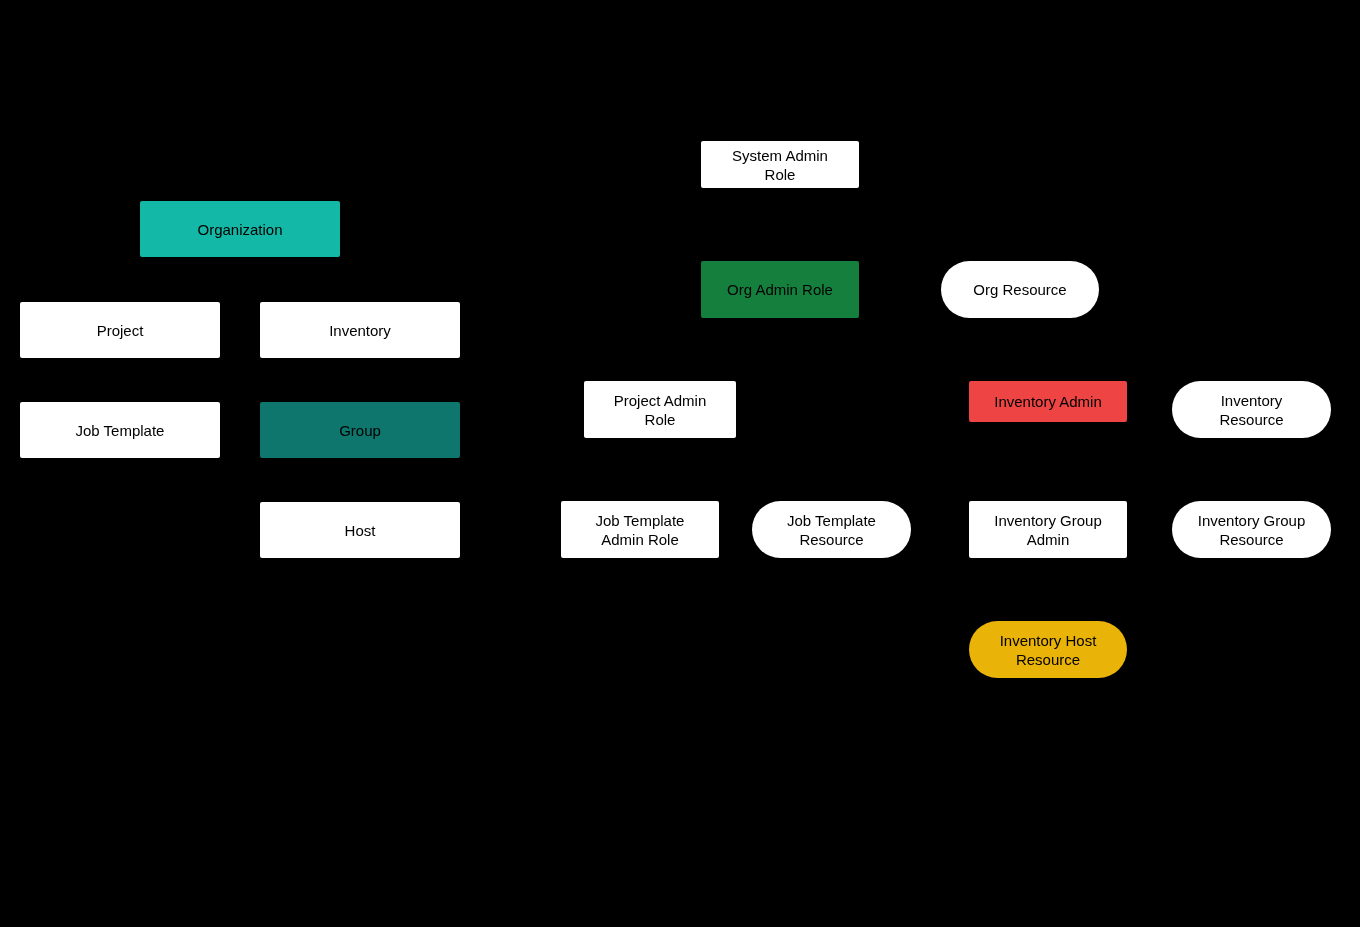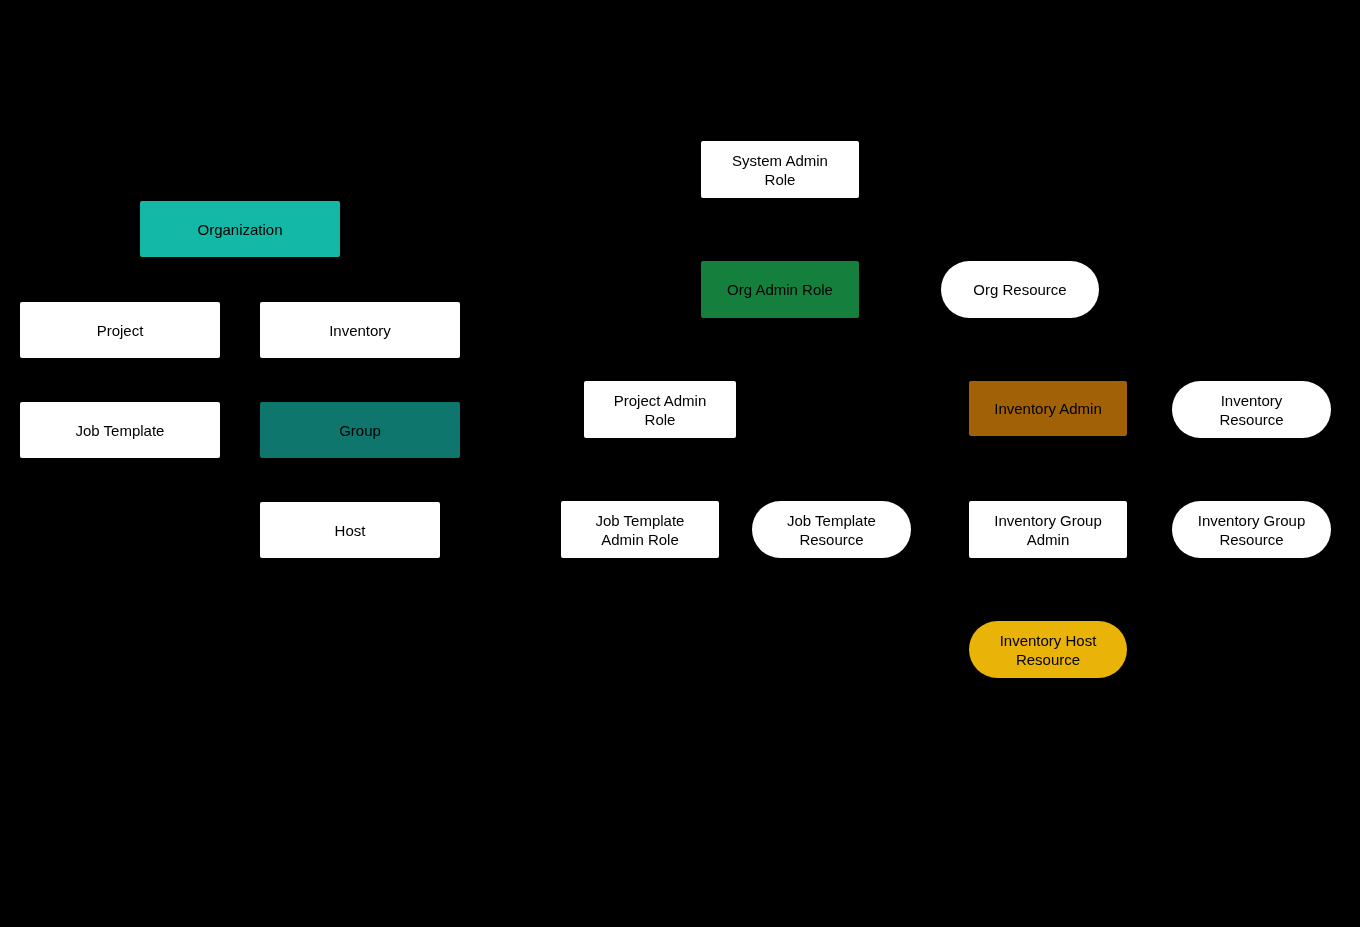--- a/index.html
+++ b/index.html
@@ -45,28 +45,28 @@
 </style>
 </head>
 <body>
 
 <div id="canvas" style="background: rgb(0, 0, 0);">
     <div class="node rect" style="left: 140px; top: 201px; width: 200px; height: 56px; background: #14b8a6; color: rgb(0, 0, 0);">Organization</div>
     <div class="node rect" style="left: 20px; top: 302px; width: 200px; height: 56px; background: rgb(255, 255, 255); color: rgb(0, 0, 0);">Project</div>
     <div class="node rect" style="left: 260px; top: 302px; width: 200px; height: 56px; background: rgb(255, 255, 255); color: rgb(0, 0, 0);">Inventory</div>
     <div class="node rect" style="left: 20px; top: 402px; width: 200px; height: 56px; background: rgb(255, 255, 255); color: rgb(0, 0, 0);">Job Template</div>
     <div class="node rect" style="left: 260px; top: 402px; width: 200px; height: 56px; background: #0f766e; color: rgb(0, 0, 0);">Group</div>
-    <div class="node rect" style="left: 260px; top: 502px; width: 180px; height: 56px; background: rgb(255, 255, 255); color: rgb(0, 0, 0);">Host</div>
-    <div class="node rect" style="left: 701px; top: 141px; width: 158px; height: 57px; background: rgb(255, 255, 255); color: rgb(0, 0, 0);">System Admin
+    <div class="node rect" style="left: 260px; top: 502px; width: 200px; height: 56px; background: rgb(255, 255, 255); color: rgb(0, 0, 0);">Host</div>
+    <div class="node rect" style="left: 701px; top: 141px; width: 158px; height: 47px; background: rgb(255, 255, 255); color: rgb(0, 0, 0);">System Admin
 Role</div>
     <div class="node rect" style="left: 701px; top: 261px; width: 158px; height: 57px; background: #15803d; color: rgb(0, 0, 0);">Org Admin Role</div>
     <div class="node pill" style="left: 941px; top: 261px; width: 158px; height: 57px; background: rgb(255, 255, 255); color: rgb(0, 0, 0);">Org Resource</div>
     <div class="node rect" style="left: 584px; top: 381px; width: 152px; height: 57px; background: rgb(255, 255, 255); color: rgb(0, 0, 0);">Project Admin
 Role</div>
-    <div class="node rect" style="left: 969px; top: 381px; width: 158px; height: 55px; background: #a16207; color: rgb(0, 0, 0);">Inventory Admin</div>
+    <div class="node rect" style="left: 969px; top: 381px; width: 158px; height: 41px; background: #ef4444; color: rgb(0, 0, 0);">Inventory Admin</div>
     <div class="node pill" style="left: 1172px; top: 381px; width: 159px; height: 57px; background: rgb(255, 255, 255); color: rgb(0, 0, 0);">Inventory
 Resource</div>
     <div class="node rect" style="left: 561px; top: 501px; width: 158px; height: 57px; background: rgb(255, 255, 255); color: rgb(0, 0, 0);">Job Template
 Admin Role</div>
     <div class="node pill" style="left: 752px; top: 501px; width: 159px; height: 57px; background: rgb(255, 255, 255); color: rgb(0, 0, 0);">Job Template
 Resource</div>
     <div class="node rect" style="left: 969px; top: 501px; width: 158px; height: 57px; background: rgb(255, 255, 255); color: rgb(0, 0, 0);">Inventory Group
 Admin</div>
     <div class="node pill" style="left: 1172px; top: 501px; width: 159px; height: 57px; background: rgb(255, 255, 255); color: rgb(0, 0, 0);">Inventory Group
 Resource</div>

